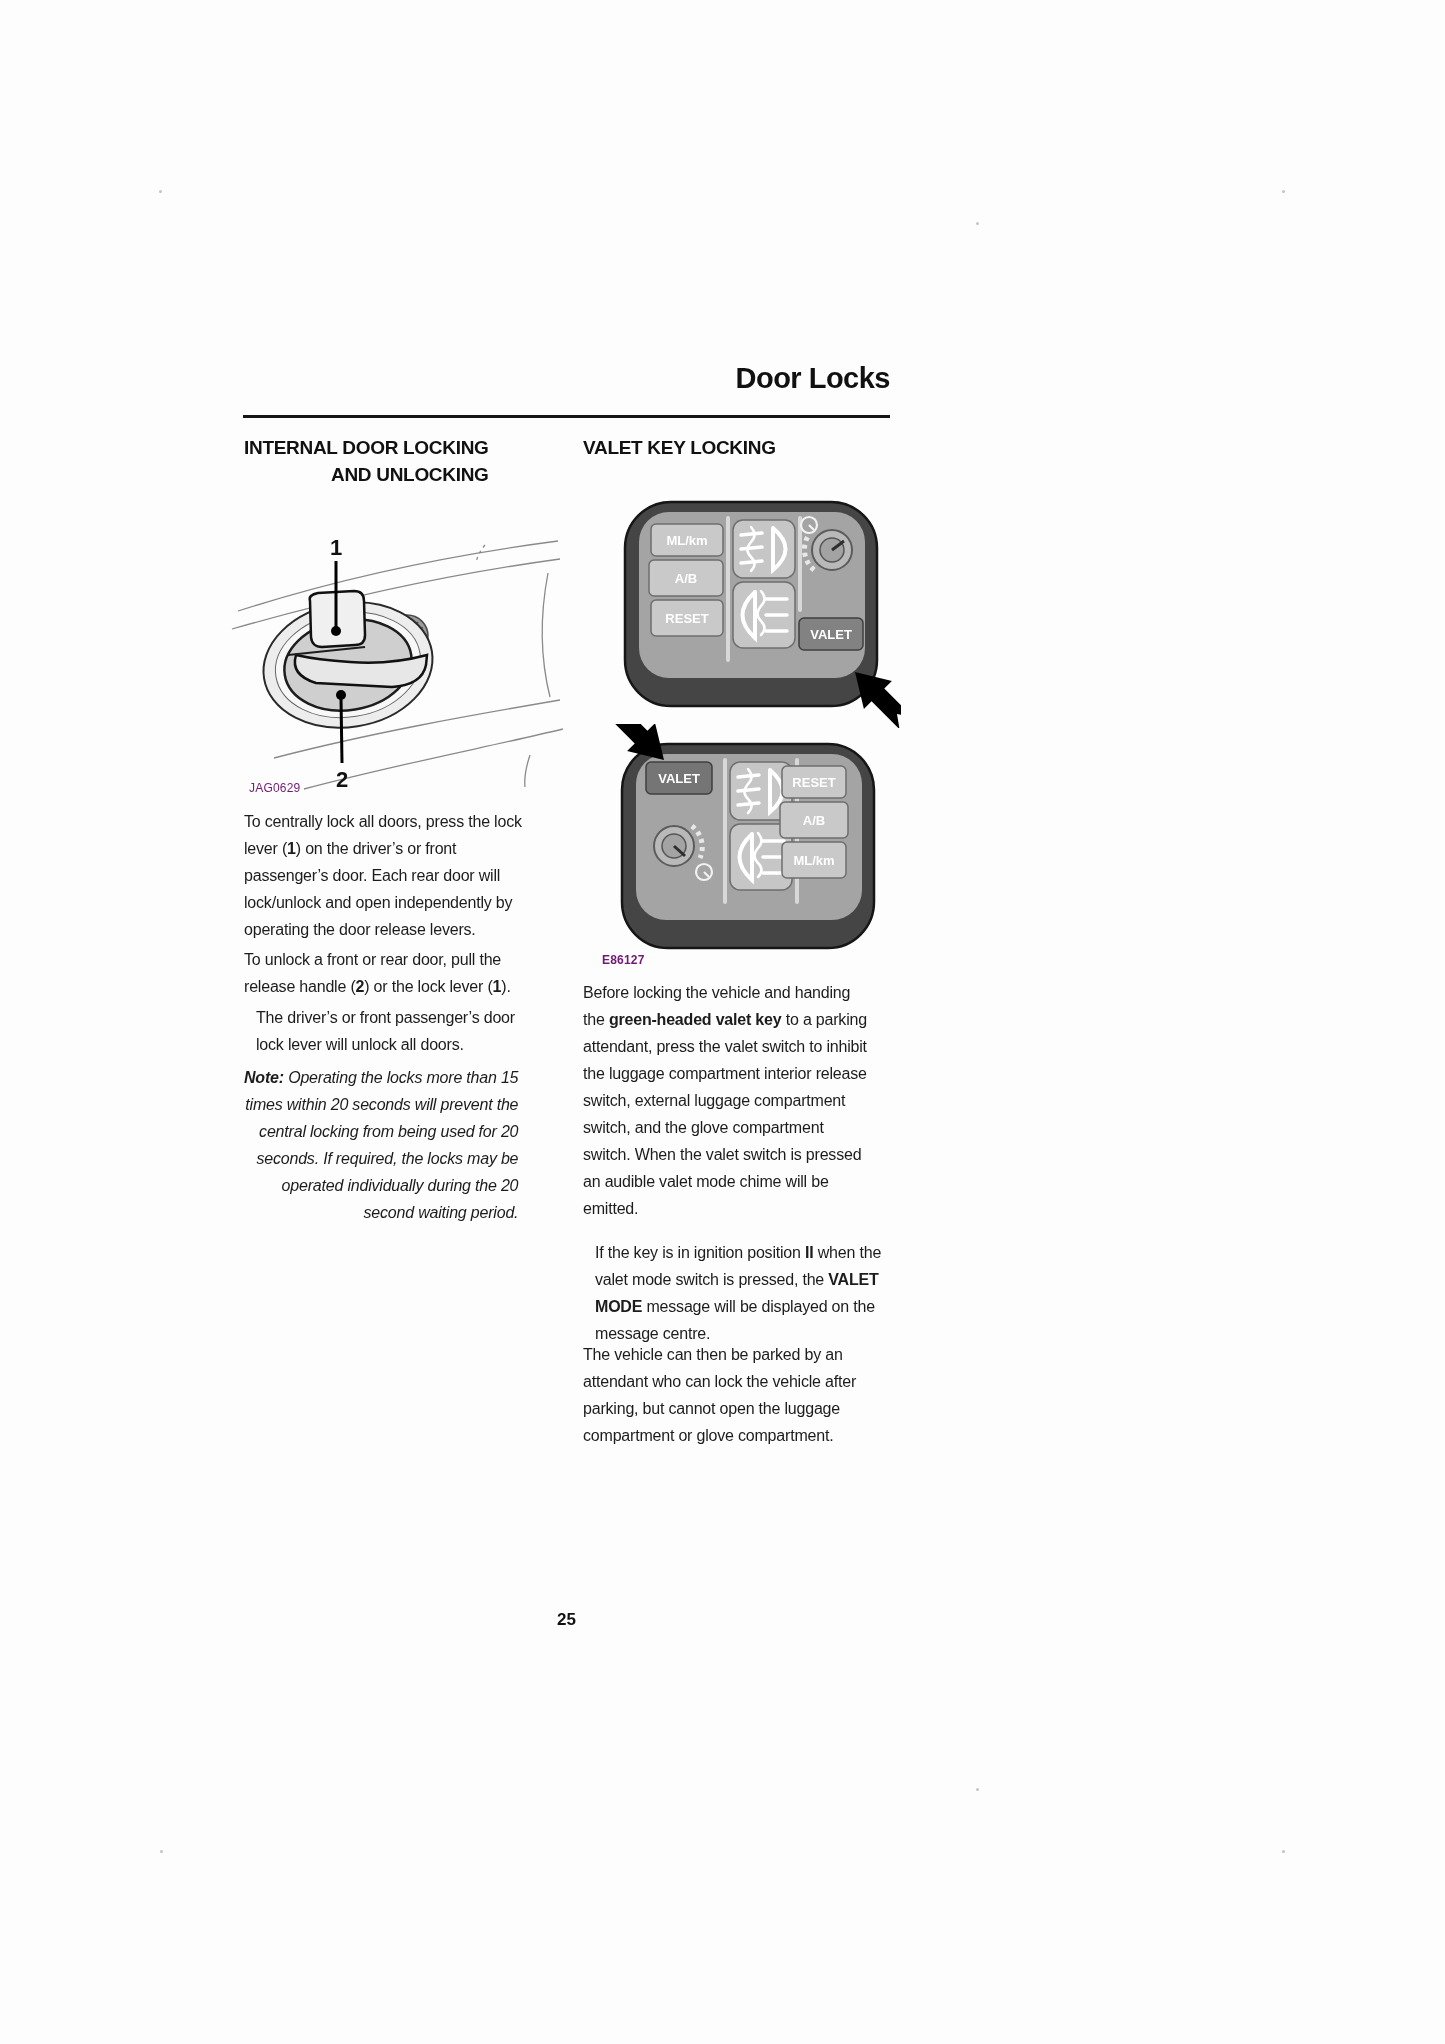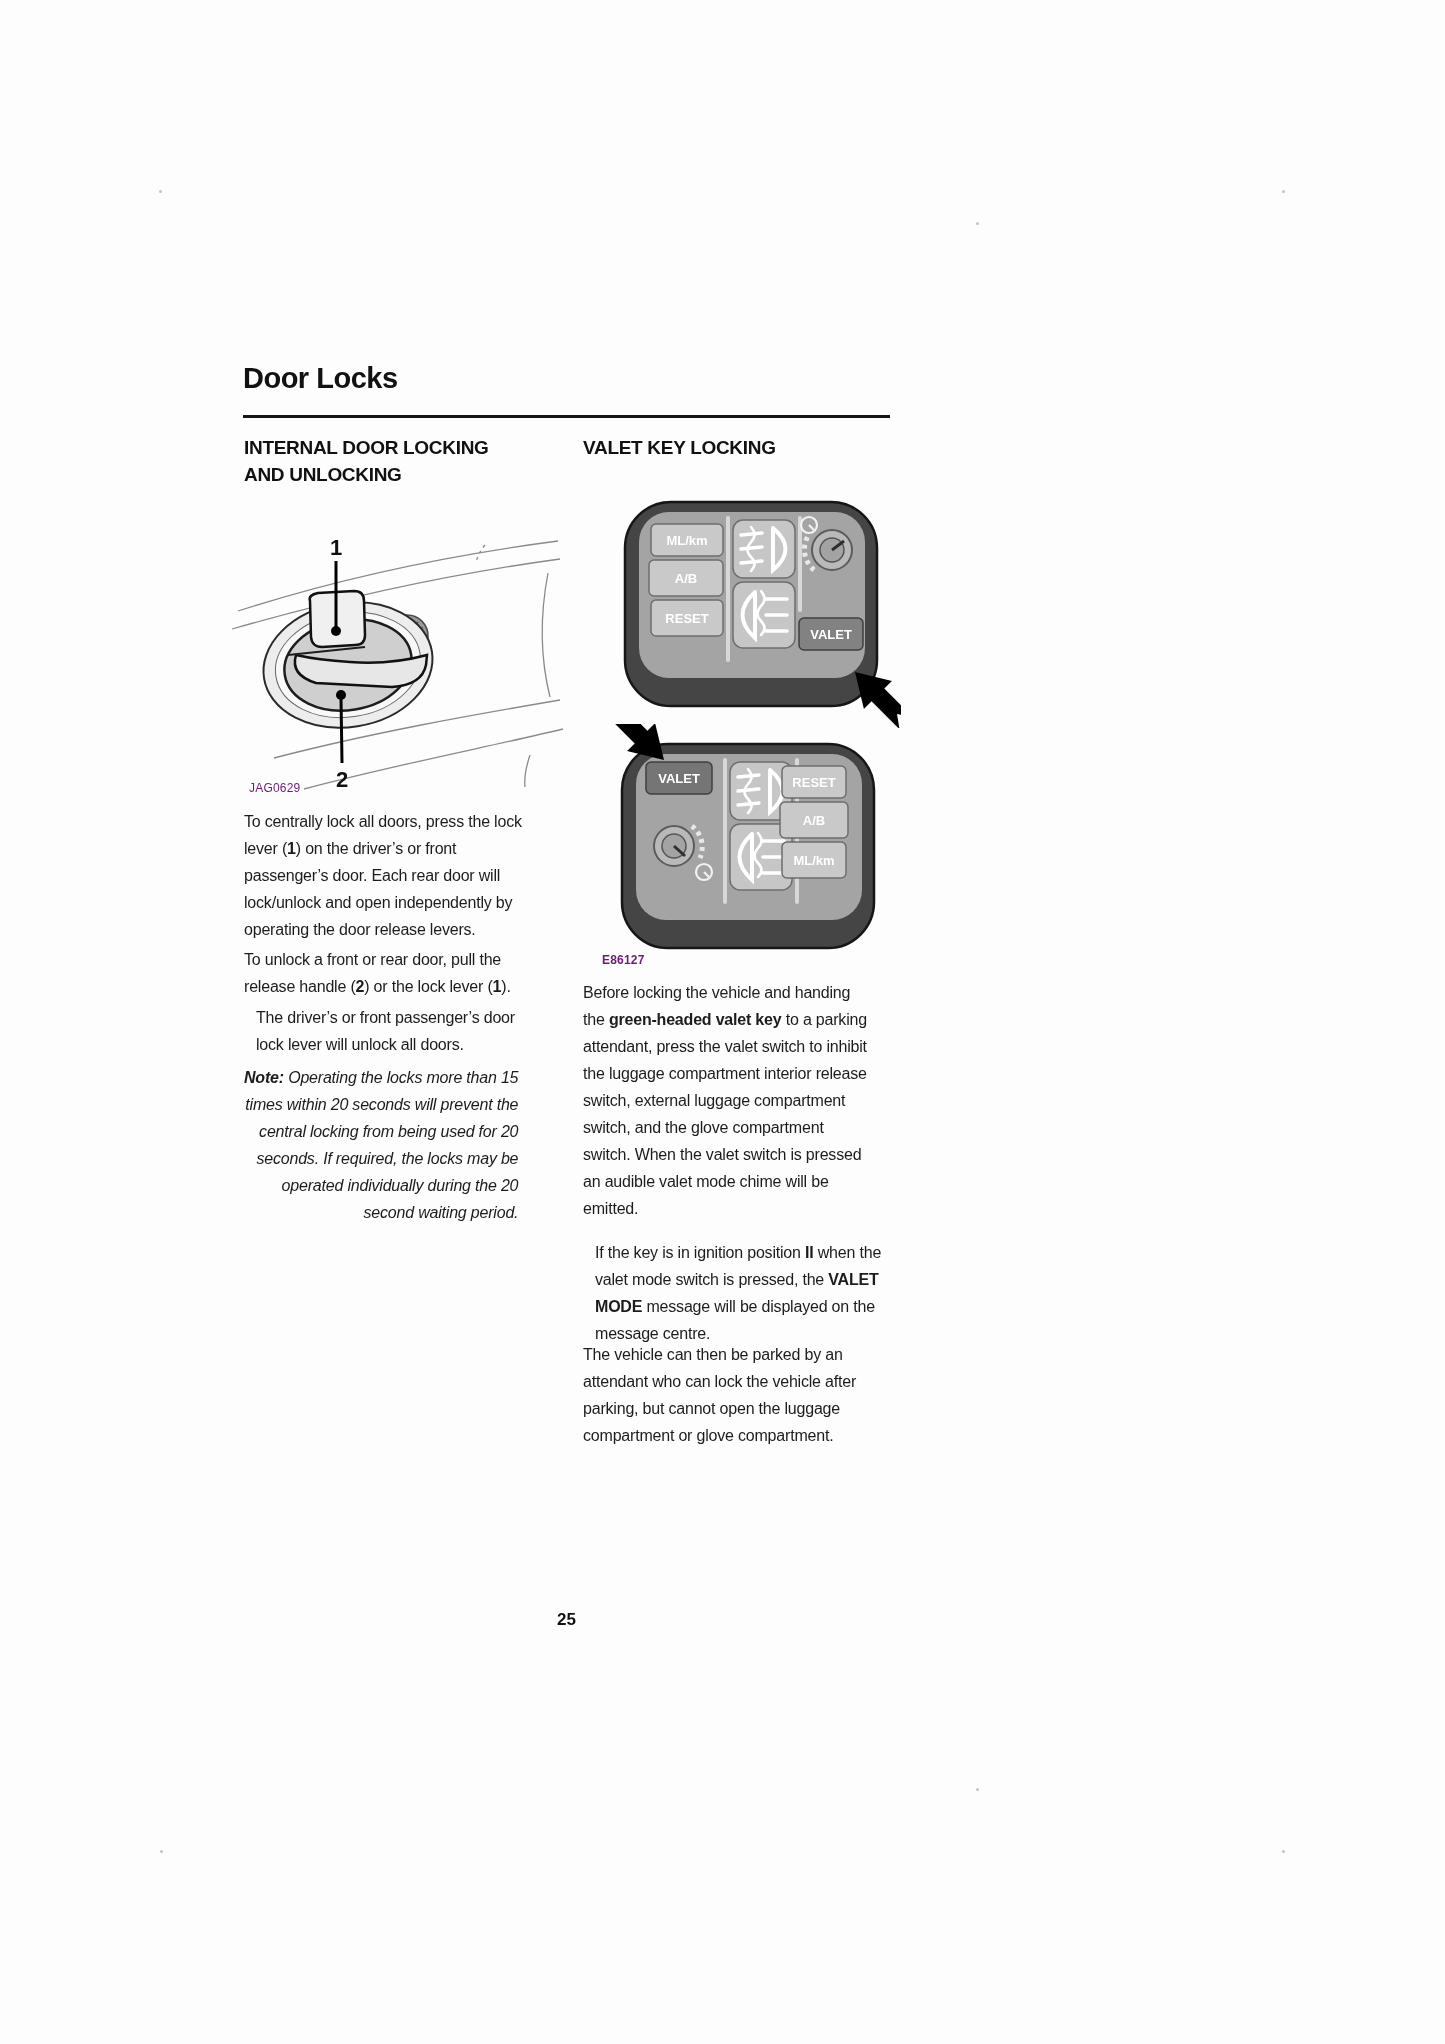--- a/index.html
+++ b/index.html
@@ -4,29 +4,29 @@
 <style>
   html,body{margin:0;padding:0;background:#e8e8e8;}
   .page{
     position:relative;width:1445px;height:2044px;margin:0 auto;
     background:#fdfdfd;overflow:hidden;
     font-family:"Liberation Sans","DejaVu Sans",sans-serif;
     color:#1a1a1a;
   }
   .abs{position:absolute;}
   .page-title{
-    top:362px;left:243px;width:647px;text-align:left;
+    top:362px;left:243px;width:647px;text-align:right;
     font-size:29px;font-weight:700;letter-spacing:-0.5px;color:#111;
   }
   .title-rule{top:415px;left:243px;width:647px;height:3px;background:#161616;}
   .col-heading{
     font-size:19px;font-weight:700;letter-spacing:-0.3px;line-height:27px;
     white-space:pre;color:#111;
   }
-  .heading-left{top:434px;left:244px;}
+  .heading-left{top:434px;left:244px;text-align:right;}
   .heading-right{top:434px;left:583px;}
   .para{
     font-size:16px;line-height:27px;letter-spacing:-0.2px;
     white-space:pre;color:#1c1c1c;
   }
   .para.note{font-style:italic;text-align:right;}
   .fig-code{font-size:12px;color:#701a75;letter-spacing:0.2px;}
   .fig-code.bold{font-weight:700;}
   .page-number{
     top:1610px;left:243px;width:647px;text-align:center;

